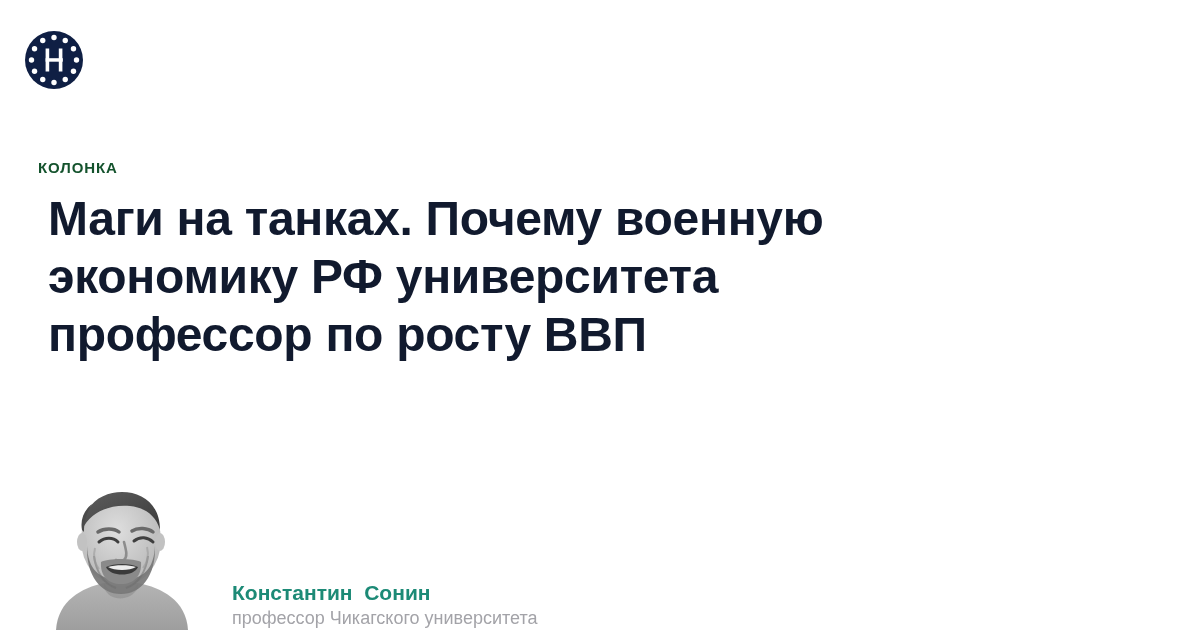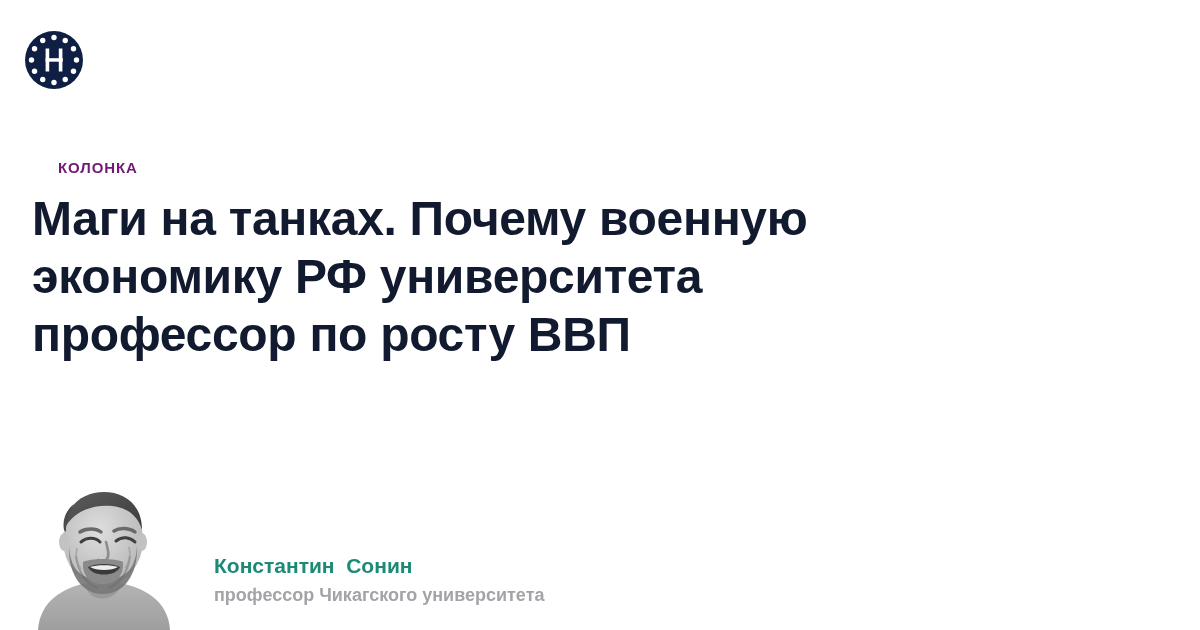--- a/index.html
+++ b/index.html
@@ -37,52 +37,51 @@
   }
 
   
   .kicker {
     position: absolute;
     left: 38px;
     top: 160px;
     font-size: 15px;
     font-weight: 700;
     letter-spacing: 0.06em;
-    color: #701a75;
+    color: #14532d;
     text-transform: uppercase;
     line-height: 1;
     white-space: nowrap;
-    margin-left: 20px;
   }
 
   
   .headline {
     position: absolute;
-    left: 32px;
+    left: 48px;
     top: 190px;
     width: 900px;
     margin: 0;
     font-size: 48px;
     font-weight: 700;
     line-height: 58px;
     letter-spacing: -0.3px;
     color: #111a2e;
   }
   .headline .hl-line {
     display: block;
     white-space: nowrap;
   }
 
   
   .author-block {
     position: absolute;
-    left: 28px;
+    left: 46px;
     top: 484px;
     display: flex;
-    align-items: center;
+    align-items: flex-end;
   }
   .author-photo {
     position: relative;
     width: 148px;
     height: 146px;
     overflow: hidden;
     flex: 0 0 auto;
     background: #ffffff;
   }
   .author-photo svg {
@@ -95,23 +94,22 @@
     padding-top: 46px;
   }
   .author-name {
     font-size: 21px;
     font-weight: 700;
     color: #1c8a76;
     line-height: 1.25;
     white-space: pre;
   }
   .author-role {
-    margin-top: 5px;
     font-size: 18px;
-    font-weight: 700;
+    font-weight: 400;
     color: #a3a3a8;
     line-height: 1.3;
     white-space: nowrap;
   }
 </style>
 </head>
 <body>
 
 <div class="card">
 

